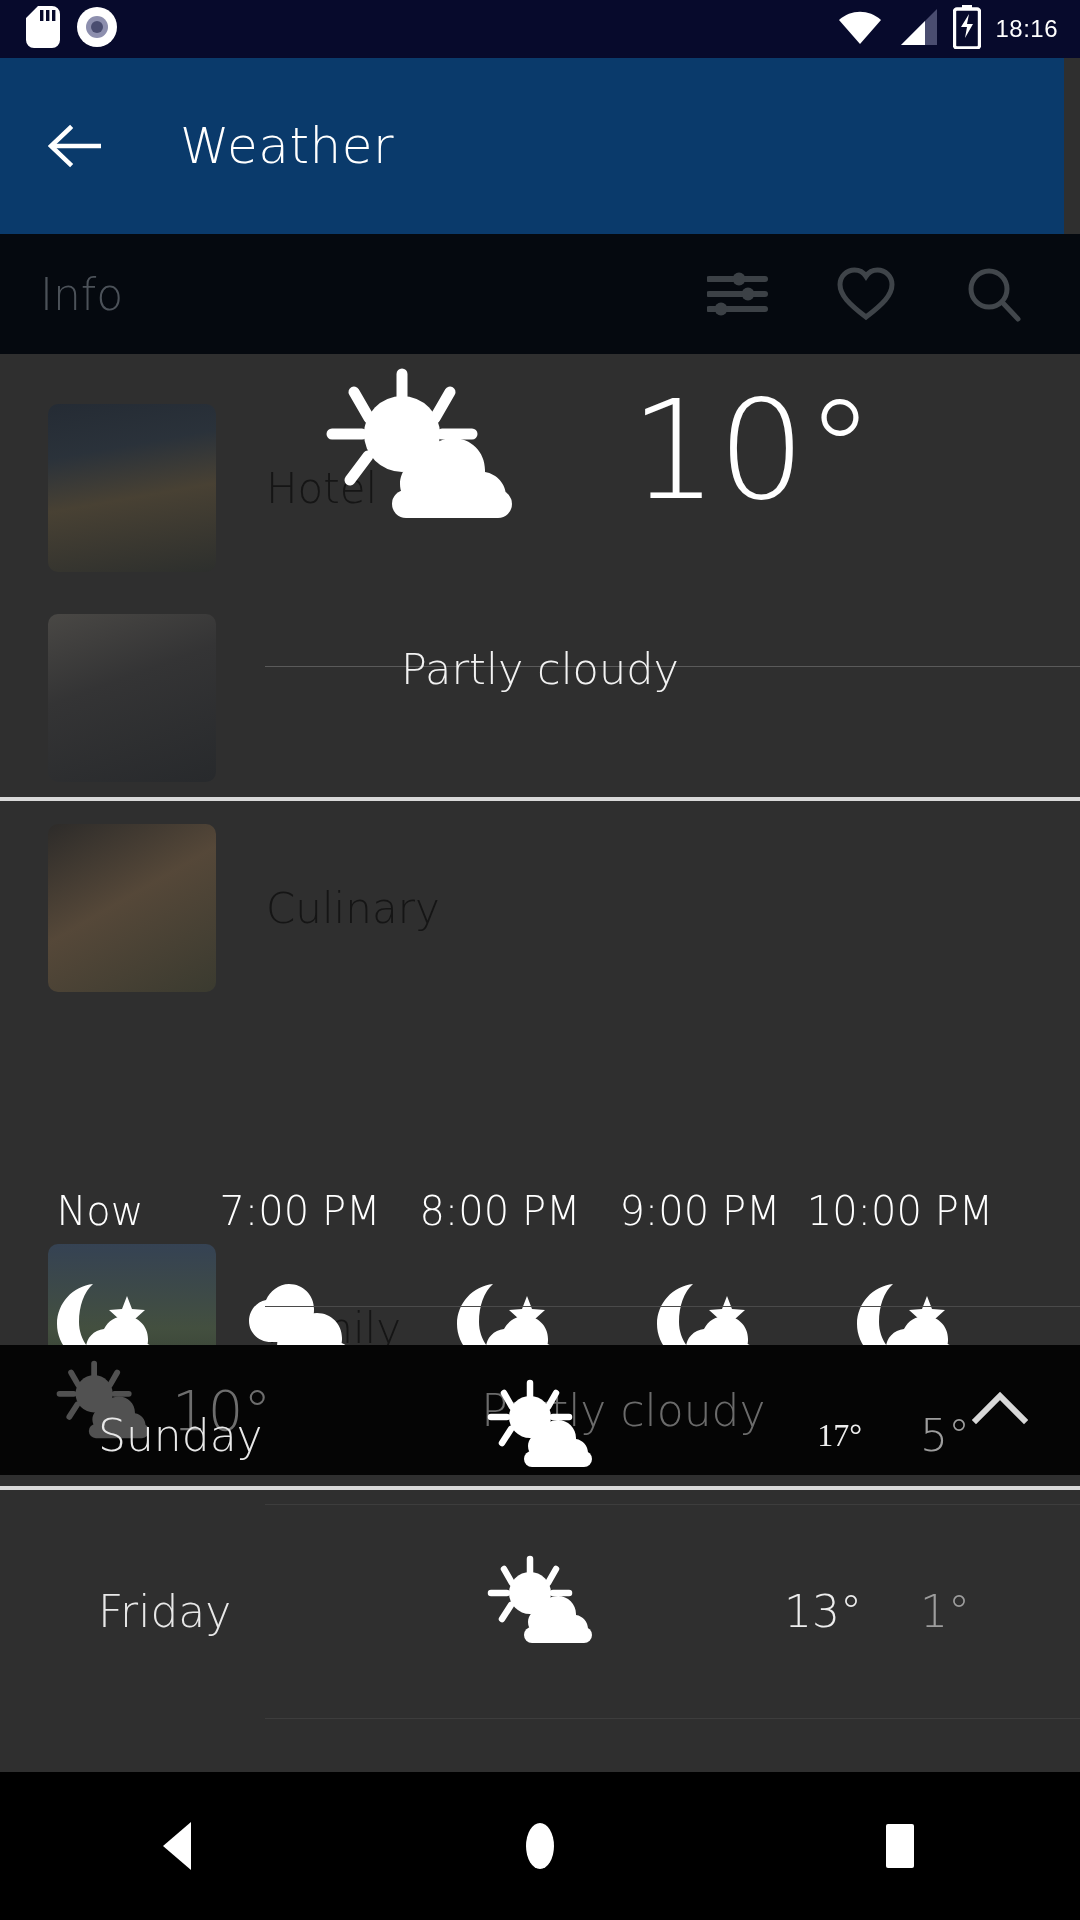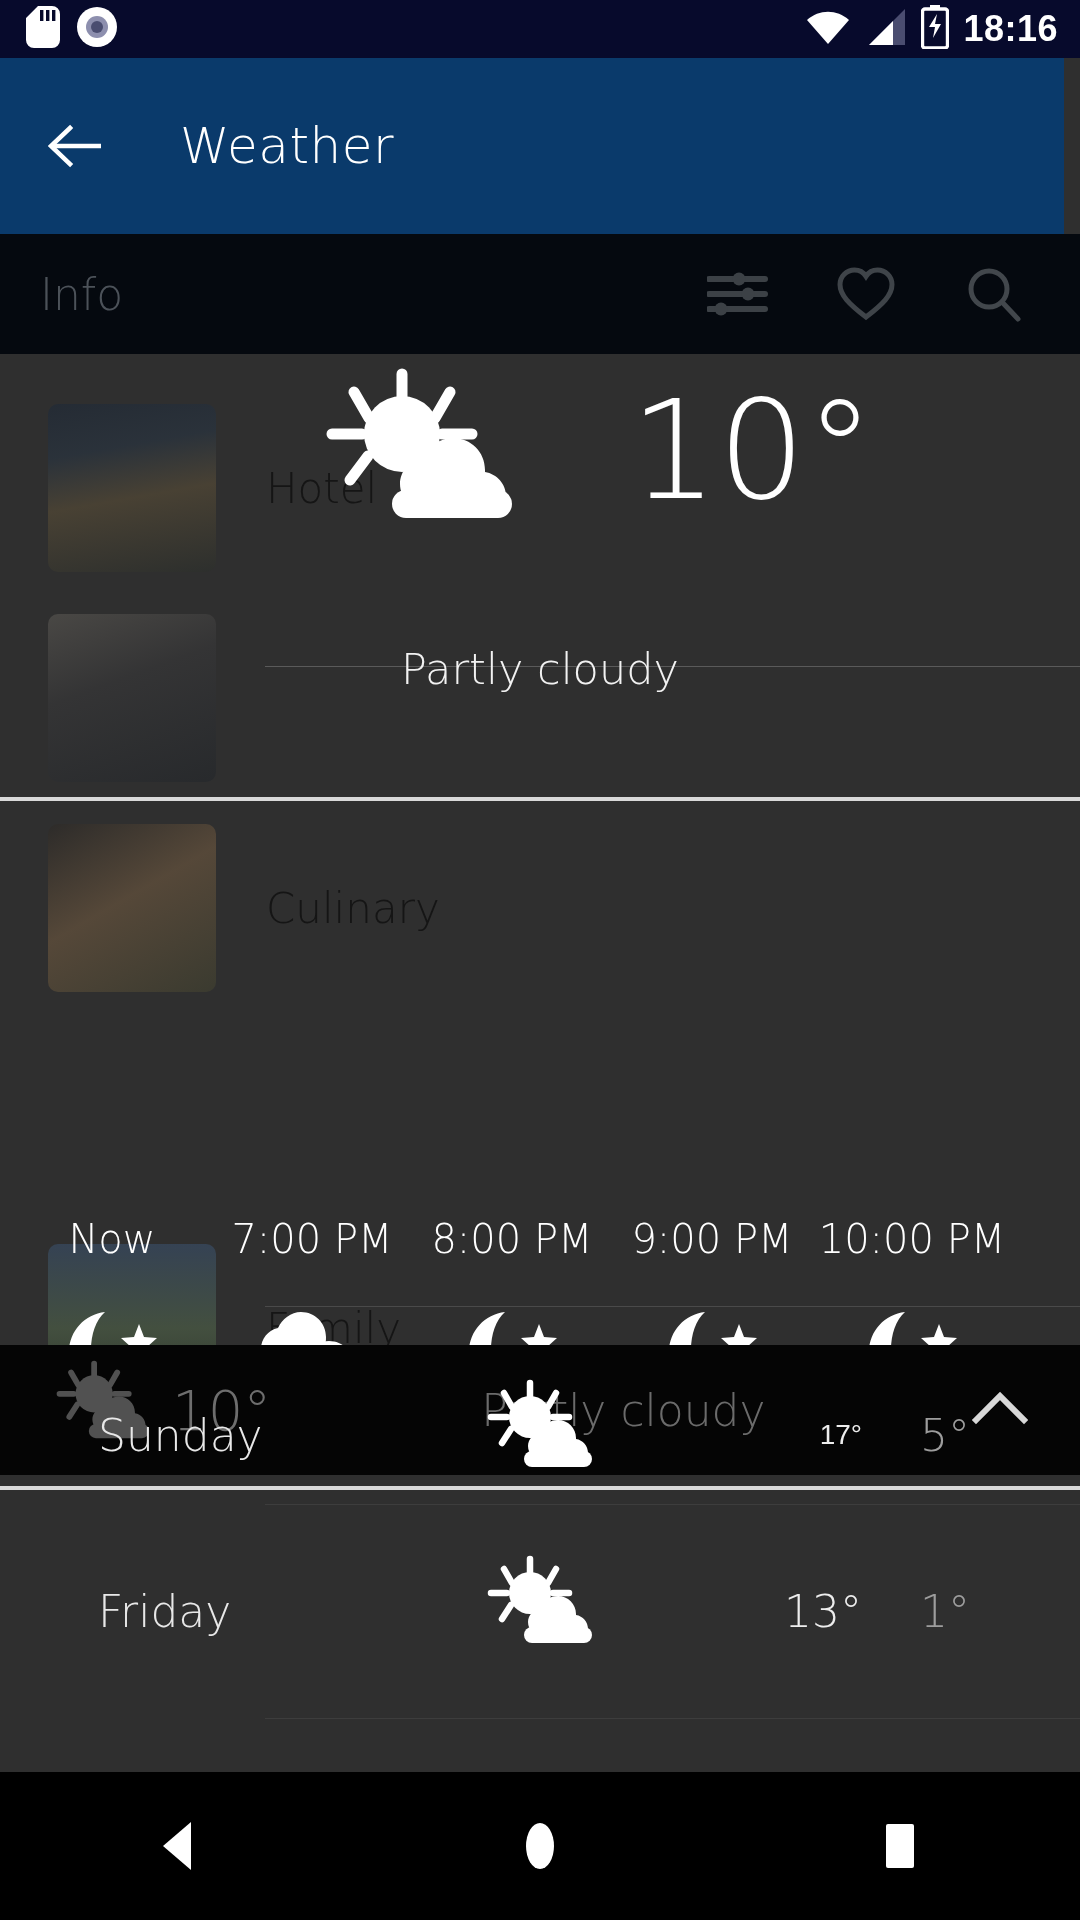--- a/index.html
+++ b/index.html
@@ -11,21 +11,21 @@
   }
   .screen { position: relative; width: 1080px; height: 1920px; background: #2f2f2f; }
 
   
   .statusbar {
     position: absolute; top: 0; left: 0; width: 1080px; height: 58px;
     background: #070a2c; display: flex; align-items: center; z-index: 60;
   }
   .sb-left { display: flex; align-items: center; gap: 16px; padding-left: 26px; }
   .sb-right { margin-left: auto; display: flex; align-items: center; gap: 14px; padding-right: 22px; }
-  .sb-clock { color: #fff; font-size: 36px; font-weight: bold; letter-spacing: .5px; line-height: 1; }
+  .sb-clock { color: #fff; font-size: 24px; font-weight: normal; letter-spacing: .5px; line-height: 1; }
 
   
   .appbar {
     position: absolute; top: 58px; left: 0; width: 1064px; height: 176px;
     background: #0a3a6b; display: flex; align-items: center; z-index: 55;
   }
   .appbar .back { margin-left: 46px; width: 60px; height: 60px; display: flex; align-items: center; justify-content: center; }
   .appbar .title {
     margin-left: 74px; color: #ffffff; font-size: 50px; font-weight: 300;
     font-family: "DejaVu Sans", sans-serif; letter-spacing: .5px;
@@ -71,21 +71,21 @@
   }
   .wnow-cond {
     position: absolute; top: 290px; left: 0; width: 1080px; text-align: center;
     color: #f2f2f2; font-size: 43px; font-weight: 300; font-family: "DejaVu Sans", sans-serif;
   }
   .wnow-rule { position: absolute; top: 312px; left: 265px; right: 0; height: 1px; background: #5a5a5a; z-index: -1; }
 
   .hr-bright { position: absolute; left: 0; width: 1080px; height: 4px; background: #d9d9d9; }
 
   
-  .hourly { position: absolute; top: 800px; left: 12px; width: 1000px; height: 340px; display: flex; align-items: center; }
+  .hourly { position: absolute; top: 800px; left: 0; width: 1000px; height: 340px; display: flex; }
   .hcol { flex: 1; display: flex; flex-direction: column; align-items: center; }
   .hcol .htime {
     margin-top: 34px; color: #ffffff; font-size: 40px; font-weight: 300;
     font-family: "DejaVu Sans", sans-serif; white-space: nowrap;
   }
   .hcol .hicon { margin-top: 44px; height: 96px; display: flex; align-items: center; justify-content: center; }
   .hcol .htemp {
     margin-top: 18px; color: #b6b6b6; font-size: 40px; font-weight: 300;
     font-family: "DejaVu Sans", sans-serif;
   }
@@ -124,21 +124,21 @@
     font-family: "DejaVu Sans", sans-serif;
   }
   .minibar .mchev { margin-left: auto; margin-right: 52px; }
 
   
   .sundayrow { position: absolute; top: 1345px; left: 0; width: 1080px; height: 130px; z-index: 35; margin-top: 25px; }
   .sundayrow .dday { position: absolute; left: 98px; top: 50%; transform: translateY(-50%);
     color: #e8e8e8; font-size: 44px; font-weight: 300; font-family: "DejaVu Sans", sans-serif; }
   .sundayrow .dicon { position: absolute; left: 478px; top: 50%; transform: translateY(-50%); }
   .sundayrow .dhi { position: absolute; right: 218px; top: 50%; transform: translateY(-50%);
-    color: #ededed; font-size: 28px; font-weight: 300; font-family: Liberation Sans, sans-serif; }
+    color: #ededed; font-size: 32px; font-weight: 300; font-family: Liberation Serif, serif; }
   .sundayrow .dlo { position: absolute; right: 110px; top: 50%; transform: translateY(-50%);
     color: #9d9d9d; font-size: 44px; font-weight: 300; font-family: "DejaVu Sans", sans-serif; }
 
   
   .navbar {
     position: absolute; bottom: 0; left: 0; width: 1080px; height: 148px;
     background: #000; display: flex; align-items: center; justify-content: space-around; z-index: 60;
   }
   .navbar .nb { width: 120px; height: 120px; display: flex; align-items: center; justify-content: center; }
 </style>

